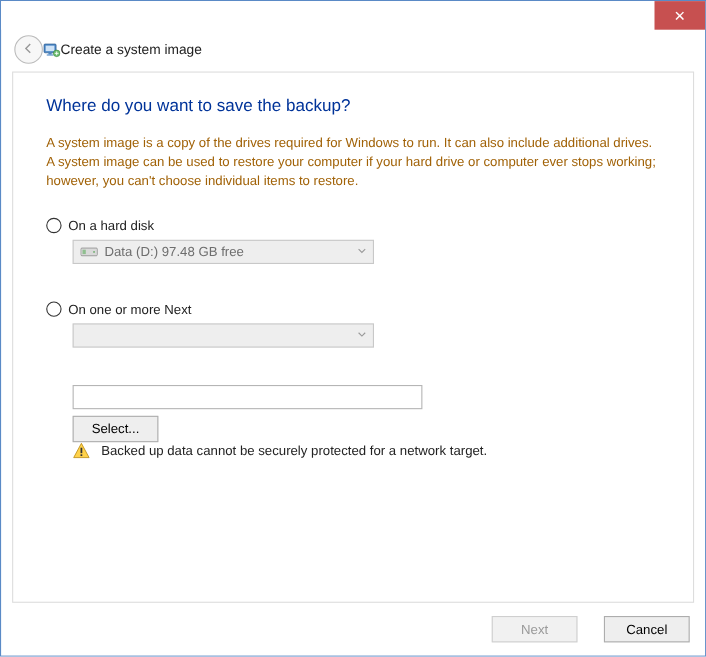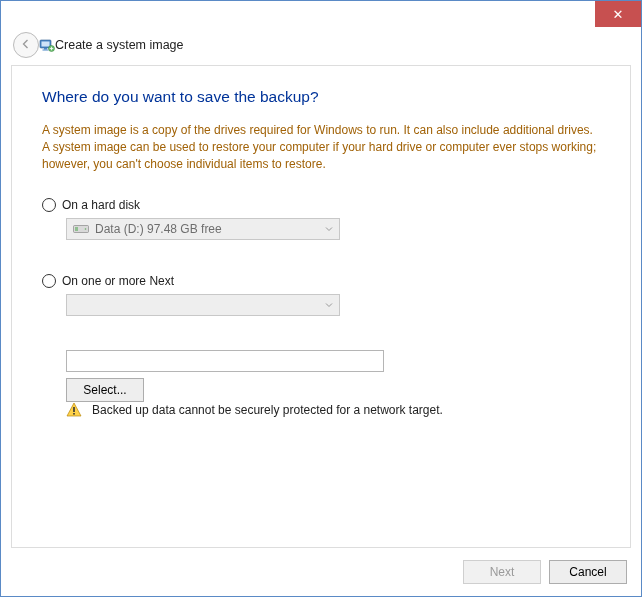--- a/index.html
+++ b/index.html
@@ -186,21 +186,21 @@
     height: 16px;
     display: flex;
     align-items: center;
     justify-content: center;
   }
   .footer {
     position: absolute;
     right: 14px;
     bottom: 12px;
     display: flex;
-    gap: 8px;
+    gap: 24px;
     border-radius: 10px;
   }
   .footer .btn {
     width: 76px;
     height: 22px;
     border: 1px solid #adadad;
     background: #eee;
     font-size: 12px;
     display: flex;
     align-items: center;

